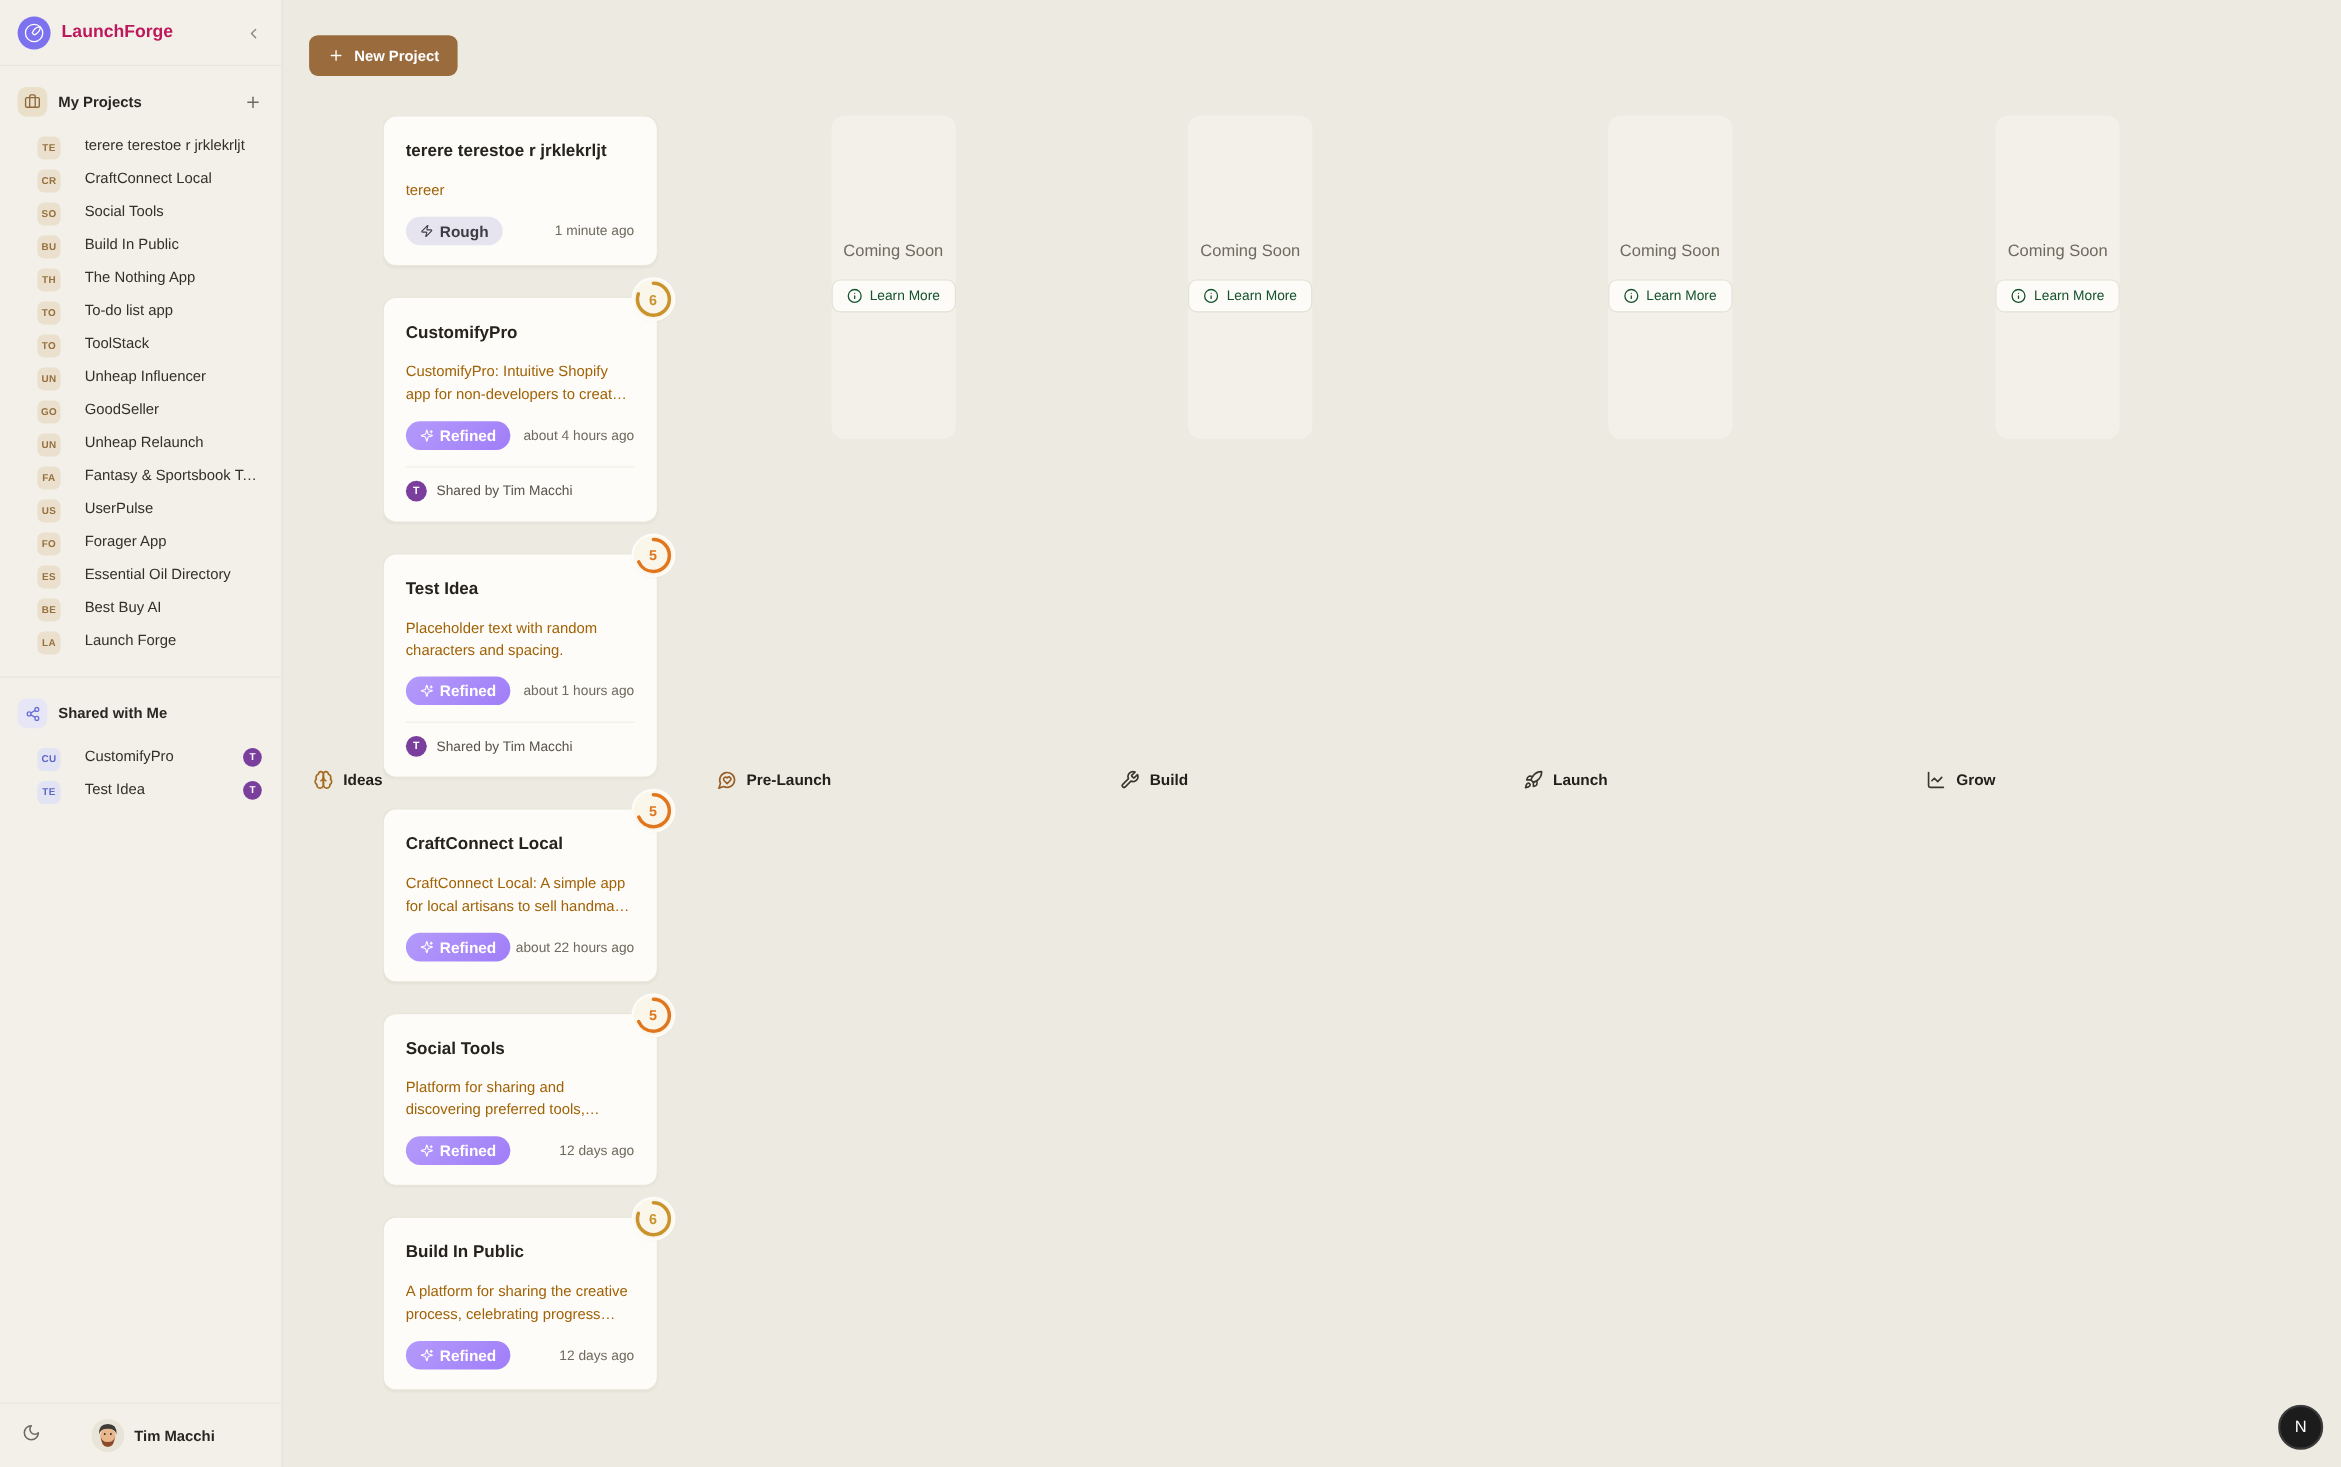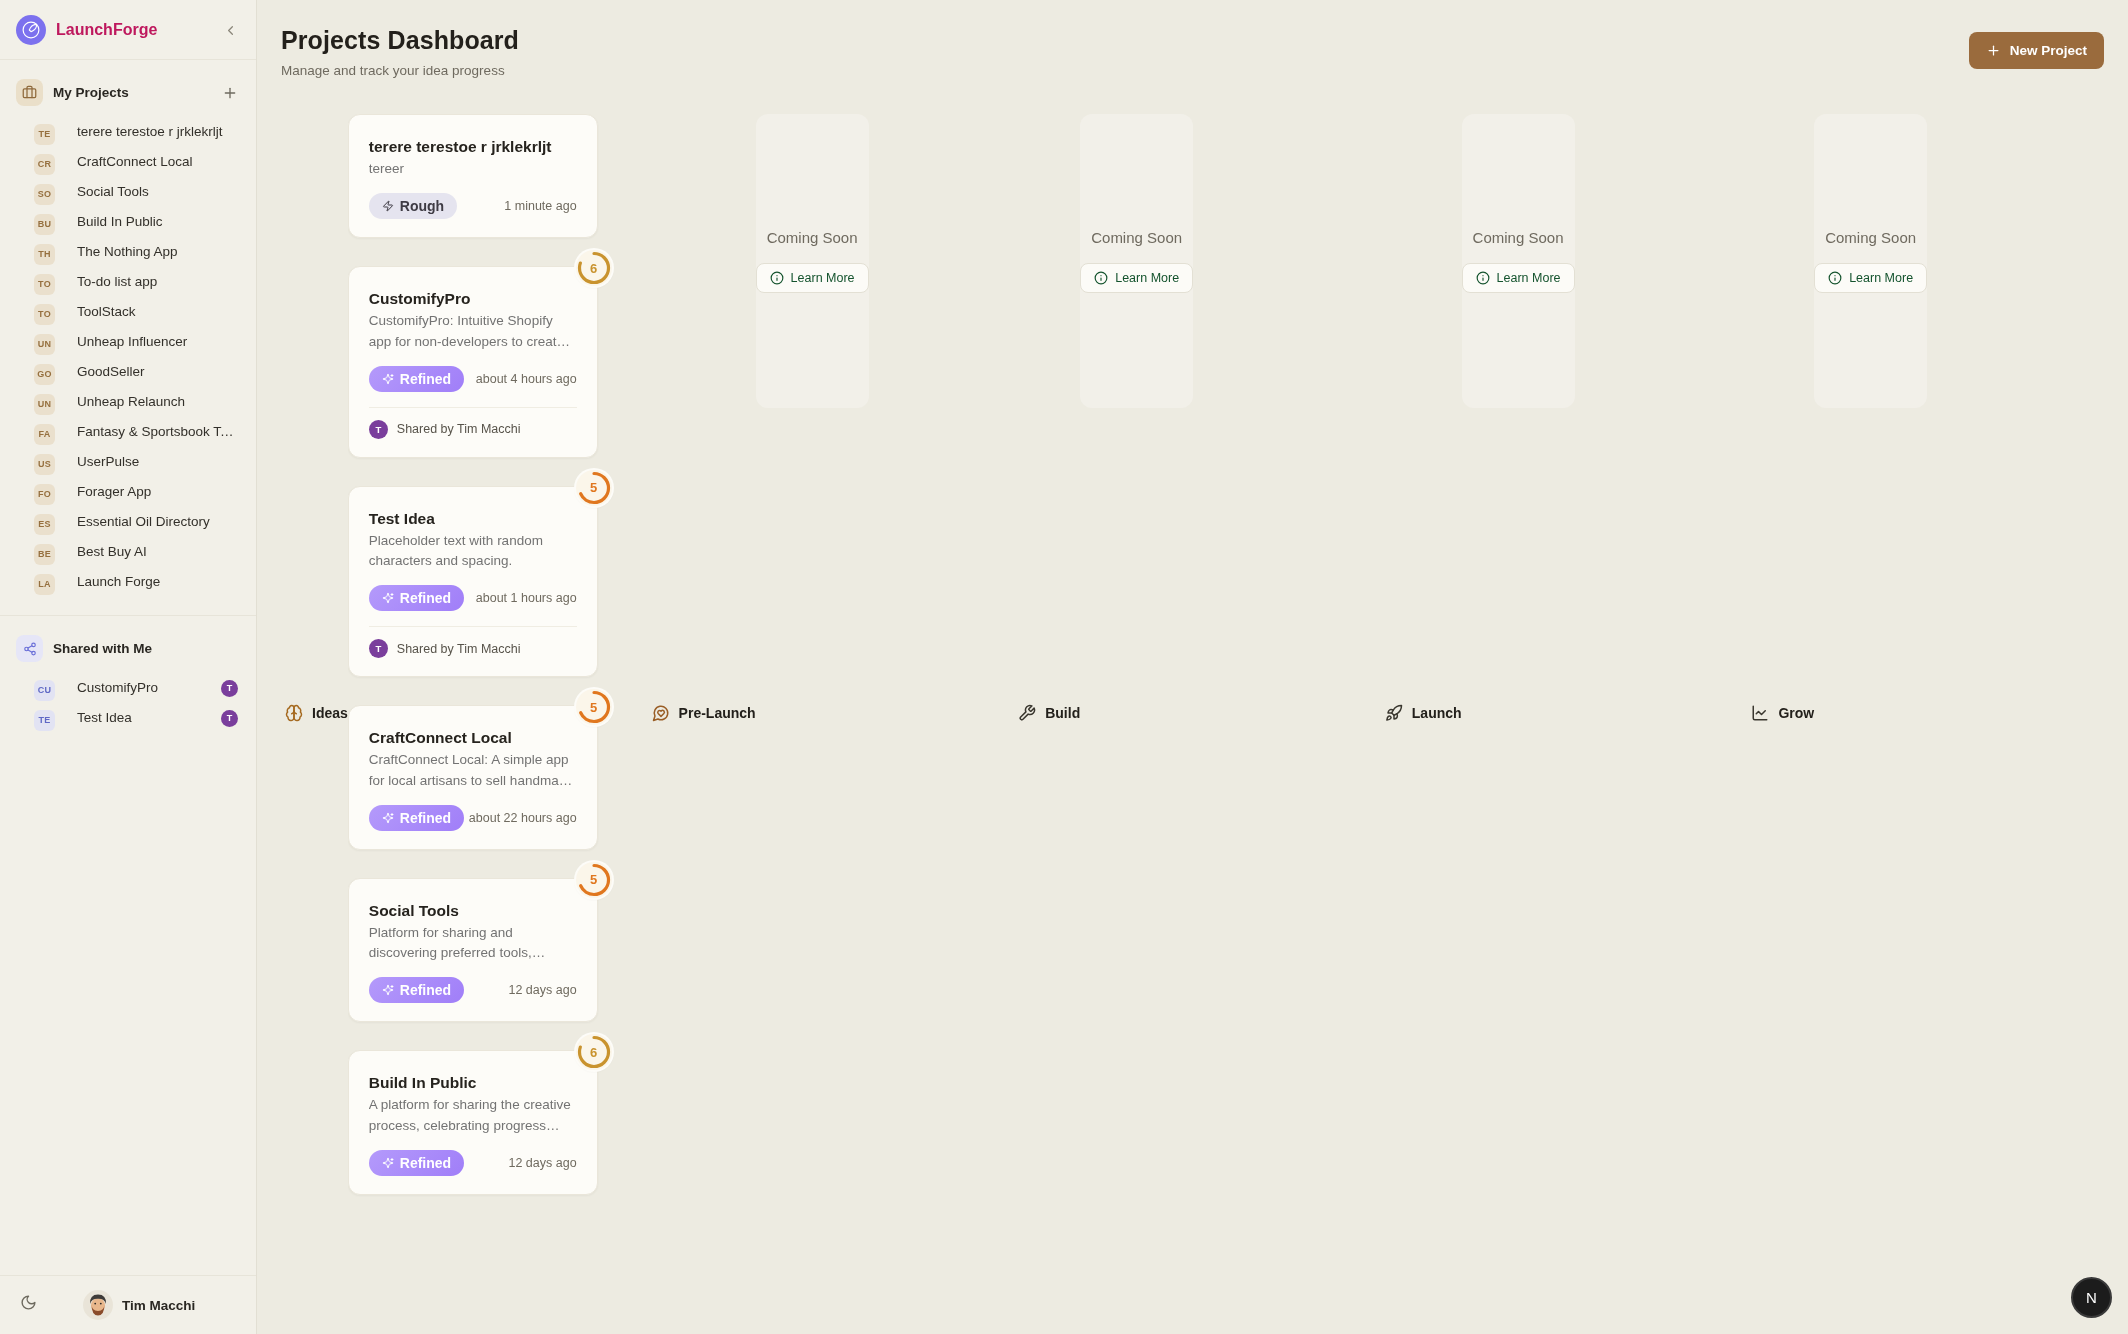--- a/index.html
+++ b/index.html
@@ -40,21 +40,21 @@
   .new-project-btn{display:flex;align-items:center;gap:9px;background:var(--accent,#9A6B3D);color:#fff;border:none;border-radius:8px;height:37px;padding:0 17px;font-size:13.5px;font-weight:600;margin-top:6px}
 
   .board{display:grid;grid-template-columns:repeat(5,1fr);gap:10px;margin-top:36px;flex:1;min-height:0}
   .column{display:flex;min-height:0}
   .col-header{display:flex;align-items:center;gap:9px;font-size:14px;font-weight:700;color:#23201B;margin-bottom:22px;padding-left:4px}
   .col-header .col-icon{display:flex}
 
   .cards{display:flex;flex-direction:column;gap:28px;padding-right:40px;overflow:hidden}
   .card{position:relative;background:#FDFCF8;border:1px solid #EAE6DA;border-radius:12px;padding:23px 20px 18px;box-shadow:0 1px 2px rgba(60,50,30,.05)}
   .card-title{font-size:15.5px;font-weight:700;color:#26231E}
-  .card-desc{font-size:13.5px;color:#737373;line-height:1.5;margin-top:3px;display:-webkit-box;-webkit-line-clamp:2;-webkit-box-orient:vertical;overflow:hidden}
+  .card-desc{font-size:13.5px;color:#a16207;line-height:1.5;margin-top:16px;display:-webkit-box;-webkit-line-clamp:2;-webkit-box-orient:vertical;overflow:hidden}
   .card-meta{display:flex;align-items:center;justify-content:space-between;margin-top:14px}
   .pill{display:inline-flex;align-items:center;gap:6px;border-radius:999px;padding:5px 13px;font-size:14px;font-weight:700}
   .pill.rough{background:#E5E4EF;color:#3E3B44}
   .pill.refined{background:linear-gradient(135deg,#B49AFB,#A07EF8);color:#fff}
   .time{font-size:12.5px;color:#6F6A5F}
   .card-footer{margin-top:15px;padding-top:12px;border-top:1px solid #F0EDE3;display:flex;align-items:center;gap:9px;font-size:12.5px;color:#57534A}
   .t-avatar{width:19px;height:19px;border-radius:50%;background:#7A3E9C;color:#fff;font-size:9.5px;font-weight:700;display:flex;align-items:center;justify-content:center;flex:none}
   .score{position:absolute;top:-17px;right:-15px;width:36px;height:36px;border-radius:50%;background:#FBF6EA;box-shadow:0 0 0 2px #FDFCF8,0 1px 3px rgba(0,0,0,.10);display:flex;align-items:center;justify-content:center}
   .score svg{position:absolute;inset:0}
   .score-num{font-size:13px;font-weight:700;position:relative}
@@ -210,24 +210,20 @@
         <circle cx="12.2" cy="13.6" r="0.9" fill="#2E2B28"></circle>
         <circle cx="17.8" cy="13.6" r="0.9" fill="#2E2B28"></circle>
       </svg>
       <span class="user-name">Tim Macchi</span>
     </div>
   </div>
 </aside>
 
 <main>
   <div class="main-header">
-    <div>
-      <h1 class="page-title">Projects Dashboard</h1>
-      <p class="subtitle">Manage and track your idea progress</p>
-    </div>
     <button class="new-project-btn">
       <svg width="15" height="15" viewBox="0 0 24 24" fill="none" stroke="currentColor" stroke-width="2" stroke-linecap="round" stroke-linejoin="round">
           <path d="M5 12h14"></path>
           <path d="M12 5v14"></path>
         </svg>
       <span>New Project</span>
     </button>
   </div>
   <div class="board" id="board">
       <section class="column">

